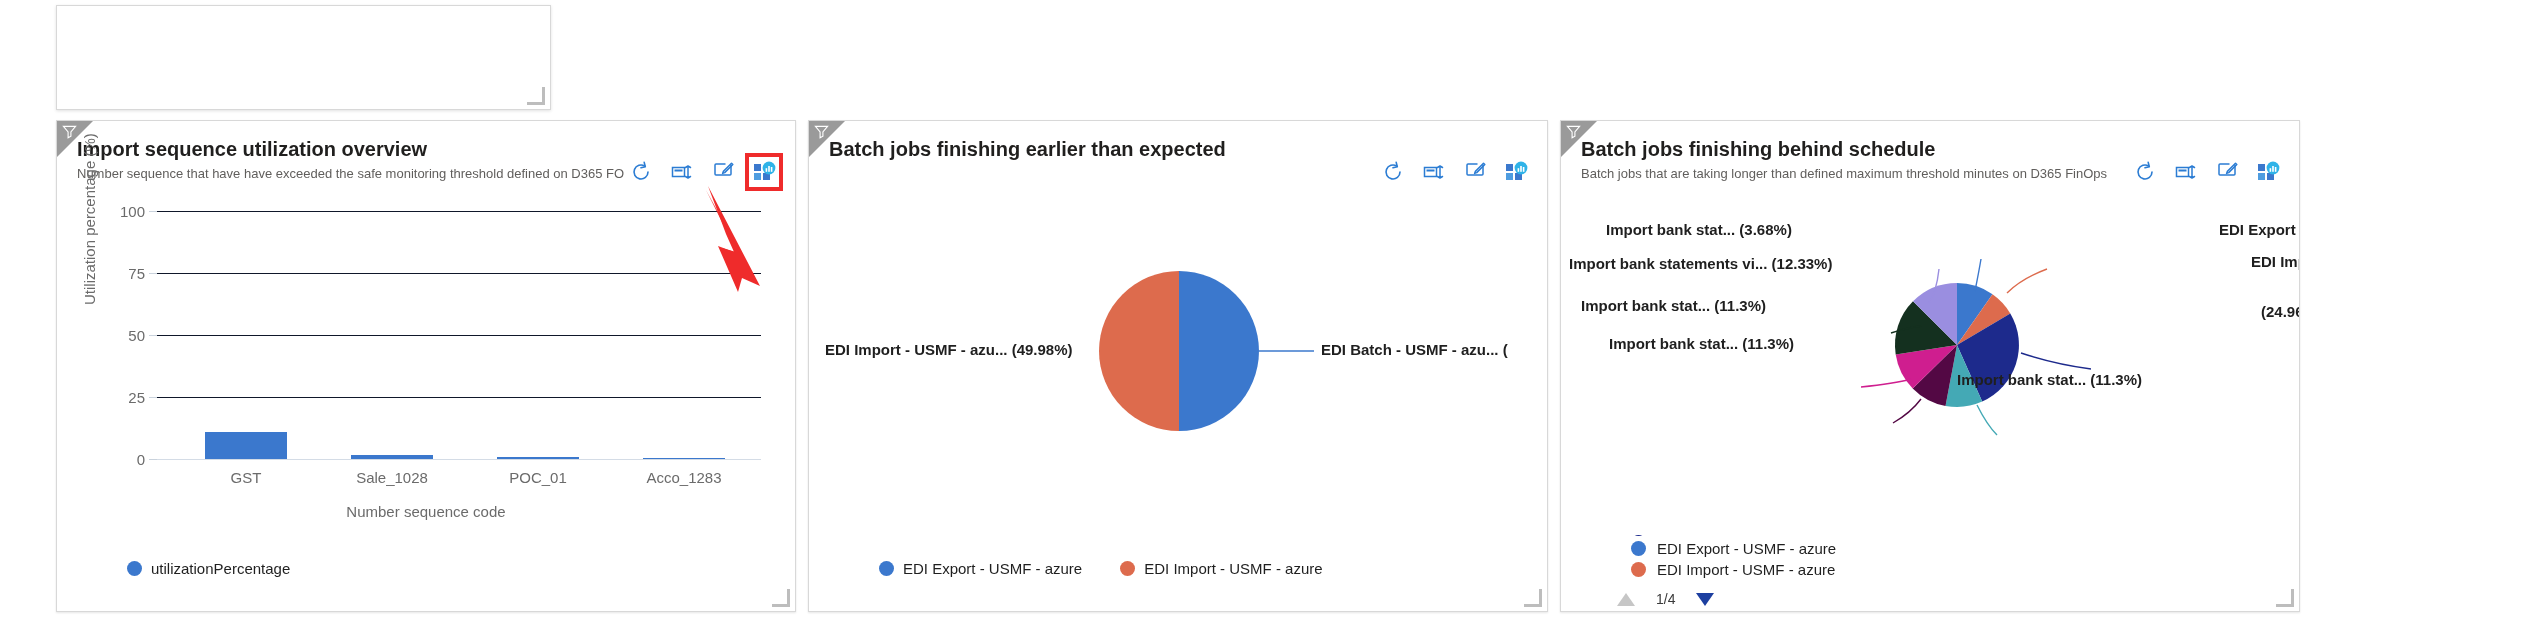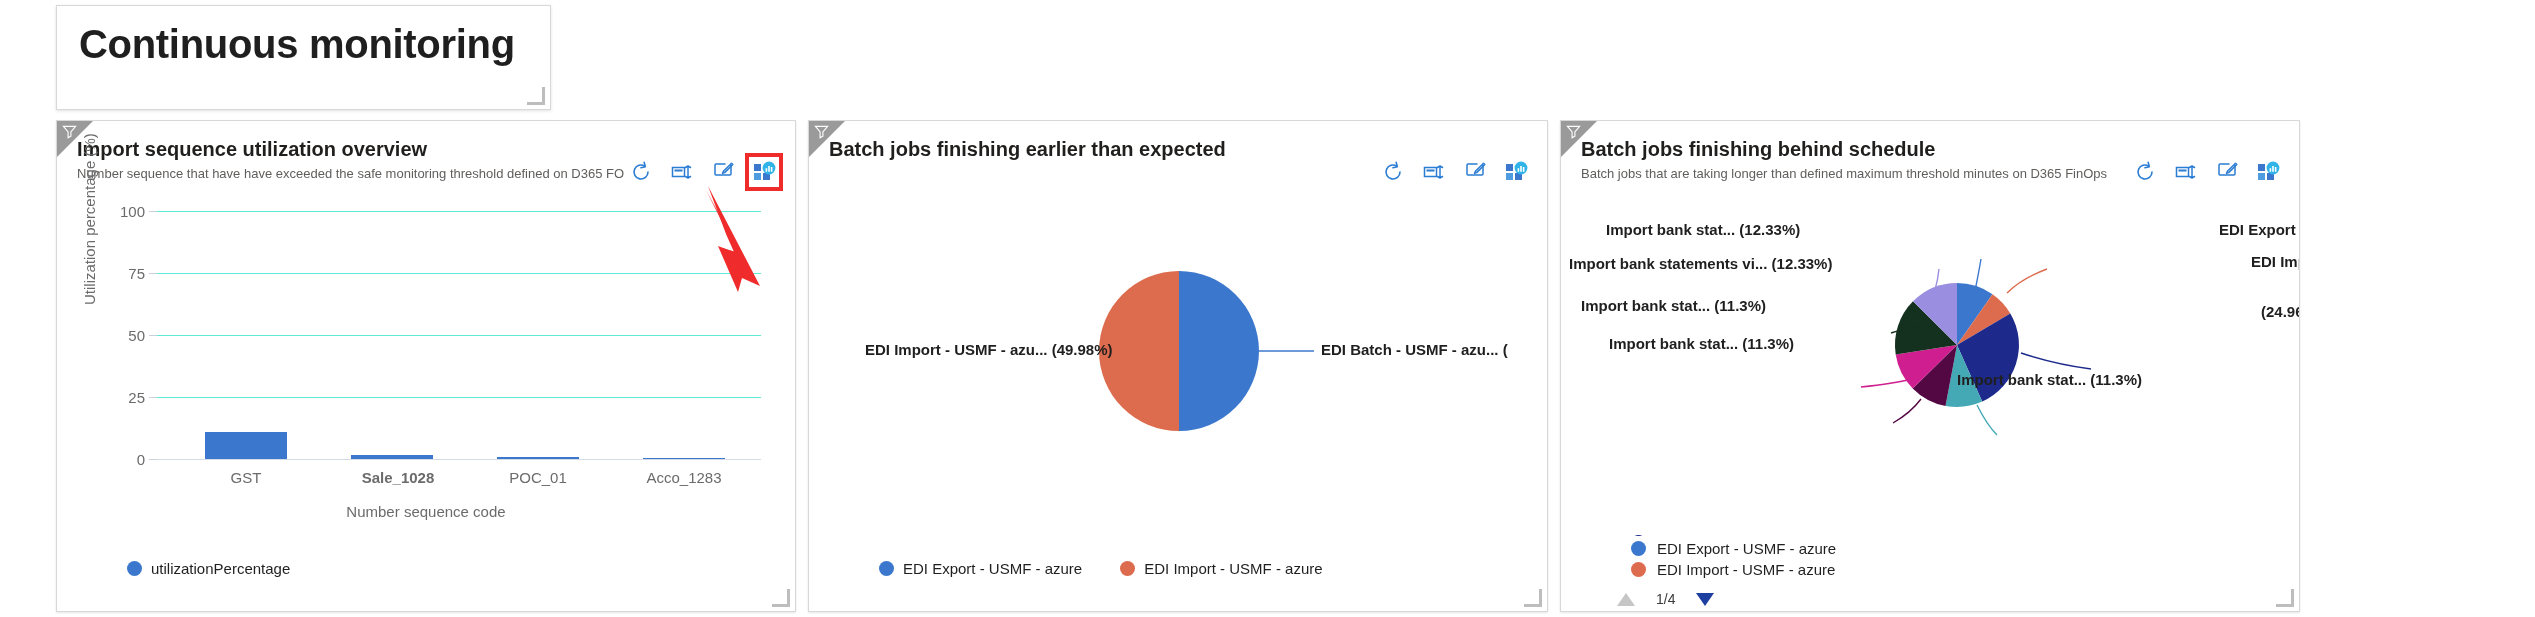--- a/index.html
+++ b/index.html
@@ -76,21 +76,21 @@
     transform:rotate(-90deg);transform-origin:left top;
     font-size:15px;color:#6b6b6b;white-space:nowrap;
   }
   .axis-x-title{
     position:absolute;left:0;top:310px;width:100%;text-align:center;
     font-size:15px;color:#6b6b6b;
   }
   .plot{
     position:absolute;left:100px;top:18px;right:34px;height:248px;
   }
-  .gridline{position:absolute;left:0;right:0;height:1px;background:#5eead4;}
+  .gridline{position:absolute;left:0;right:0;height:1px;background:#0f172a;}
   .gridline.base{background:#d4dce6;}
   .ytick{
     position:absolute;right:calc(100% + 12px);
     font-size:15px;color:#6b6b6b;transform:translateY(-50%);white-space:nowrap;
   }
   .tickmark{position:absolute;right:100%;width:8px;height:1px;background:#c9d2dc;}
   .bar{position:absolute;bottom:0;background:#3b78cd;}
   .xtick{
     position:absolute;top:258px;font-size:15px;color:#6b6b6b;
     transform:translateX(-50%);white-space:nowrap;
@@ -120,21 +120,20 @@
     font-size:14px;color:#3a3a3a;
   }
   .tri{width:0;height:0;}
   .tri-up{border-left:9px solid transparent;border-right:9px solid transparent;border-bottom:13px solid #c6c6c6;}
   .tri-down{border-left:9px solid transparent;border-right:9px solid transparent;border-top:13px solid #1d3fa0;}
 </style>
 </head>
 <body>
 
 <div class="title-card">
-  <div class="page-title">Continuous monitoring</div>
   <div class="corner-handle"></div>
 </div>
 
 <div class="tile" id="tile-1">
   <div class="filter-flag"></div>
   <div class="filter-glyph">
     <svg width="15" height="15" viewBox="0 0 16 16">
         <path d="M1.5 2.5h13L9.5 8.4v4.6l-3 1.6V8.4z" fill="none" stroke="#ffffff" stroke-width="1.2"></path>
       </svg>
   </div>
@@ -198,21 +197,21 @@
           <span class="tickmark" style="top:0;"></span>
           <span class="ytick">0</span>
         </div>
 
       <div class="bar" style="left:48px;width:82px;height:27px;"></div>
       <div class="bar" style="left:194px;width:82px;height:4px;"></div>
       <div class="bar" style="left:340px;width:82px;height:2px;"></div>
       <div class="bar" style="left:486px;width:82px;height:1px;"></div>
 
       <span class="xtick" style="left:89px;">GST</span>
-      <span class="xtick" style="left:241px;font-weight:bold;">Sale_1028</span>
+      <span class="xtick" style="left:235px;">Sale_1028</span>
       <span class="xtick" style="left:381px;">POC_01</span>
       <span class="xtick" style="left:527px;">Acco_1283</span>
     </div>
     <div class="axis-x-title">Number sequence code</div>
   </div>
 
   <div class="legend-row">
     <div class="legend-item">
       <span class="legend-dot" style="background:#3b78cd;"></span>
       <span class="legend-label">utilizationPercentage</span>
@@ -269,21 +268,21 @@
       </svg>
     </div>
   </div>
 
   <div class="pie-wrap">
     <svg width="740" height="260" viewBox="0 0 740 260" style="position:absolute;left:0;top:28px;">
       <path d="M370 130 L370 50 A80 80 0 0 1 370 210 Z" fill="#3b78cd"></path>
       <path d="M370 130 L370 210 A80 80 0 0 1 370 50 Z" fill="#dd6b4d"></path>
       <line x1="450" y1="130" x2="505" y2="130" stroke="#3b78cd" stroke-width="1.6"></line>
     </svg>
-    <span class="pie-label" style="left:16px;top:148px;margin-left:40px;">EDI Import - USMF - azu... (49.98%)</span>
+    <span class="pie-label" style="left:16px;top:148px;">EDI Import - USMF - azu... (49.98%)</span>
     <span class="pie-label" style="left:512px;top:148px;">EDI Batch - USMF - azu... (</span>
   </div>
 
   <div class="legend-row">
     <div class="legend-item">
       <span class="legend-dot" style="background:#3b78cd;"></span>
       <span class="legend-label">EDI Export - USMF - azure</span>
     </div>
     <div class="legend-item">
       <span class="legend-dot" style="background:#dd6b4d;"></span>
@@ -355,21 +354,21 @@
       <path d="M378 62 C376 80 372 90 368 96" fill="none" stroke="#9a8ee0" stroke-width="1.4"></path>
       <path d="M330 126 C342 122 352 120 360 119" fill="none" stroke="#14301f" stroke-width="1.4"></path>
       <path d="M300 180 C320 178 336 176 350 172" fill="none" stroke="#cf1e8f" stroke-width="1.4"></path>
       <path d="M332 216 C346 208 354 200 360 192" fill="none" stroke="#530844" stroke-width="1.4"></path>
       <path d="M436 228 C428 220 422 210 416 198" fill="none" stroke="#44a9b5" stroke-width="1.4"></path>
       <path d="M530 162 C500 158 478 152 460 146" fill="none" stroke="#1d2a8c" stroke-width="1.4"></path>
       <path d="M420 52 C418 64 416 74 414 84" fill="none" stroke="#3b78cd" stroke-width="1.4"></path>
       <path d="M486 62 C470 68 456 76 446 86" fill="none" stroke="#dd6b4d" stroke-width="1.4"></path>
     </svg>
 
-    <span class="pie-label" style="left:45px;top:28px;">Import bank stat... (12.33%)</span>
+    <span class="pie-label" style="left:45px;top:28px;">Import bank stat... (3.68%)</span>
     <span class="pie-label" style="left:8px;top:62px;">Import bank statements vi... (12.33%)</span>
     <span class="pie-label" style="left:20px;top:104px;">Import bank stat... (11.3%)</span>
     <span class="pie-label" style="left:48px;top:142px;">Import bank stat... (11.3%)</span>
     <span class="pie-label" style="left:396px;top:178px;">Import bank stat... (11.3%)</span>
     <span class="pie-label" style="left:658px;top:28px;">EDI Export - US... (9.69%)</span>
     <span class="pie-label" style="left:690px;top:60px;">EDI Import - USMF - azu... (</span>
     <span class="pie-label" style="left:700px;top:110px;">(24.96%)</span>
   </div>
 
   <div class="legend-scroll">

